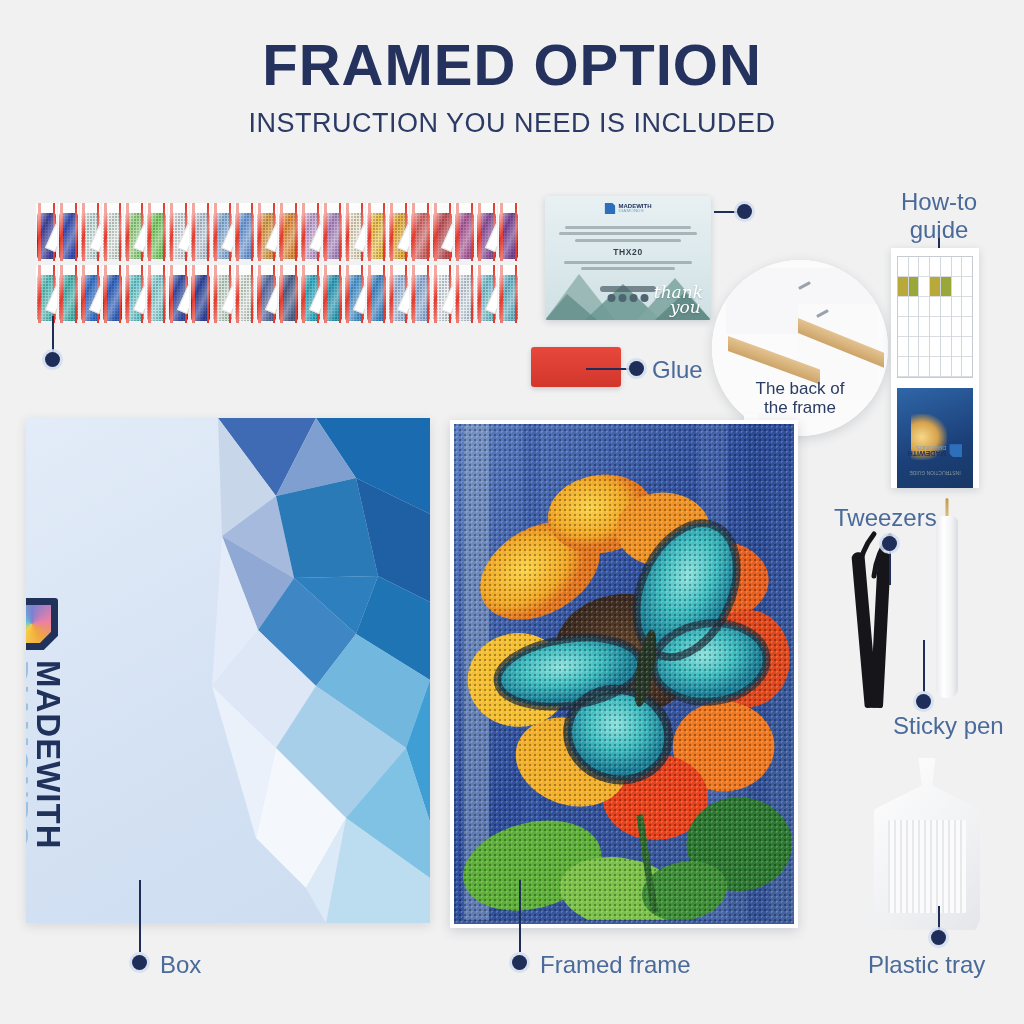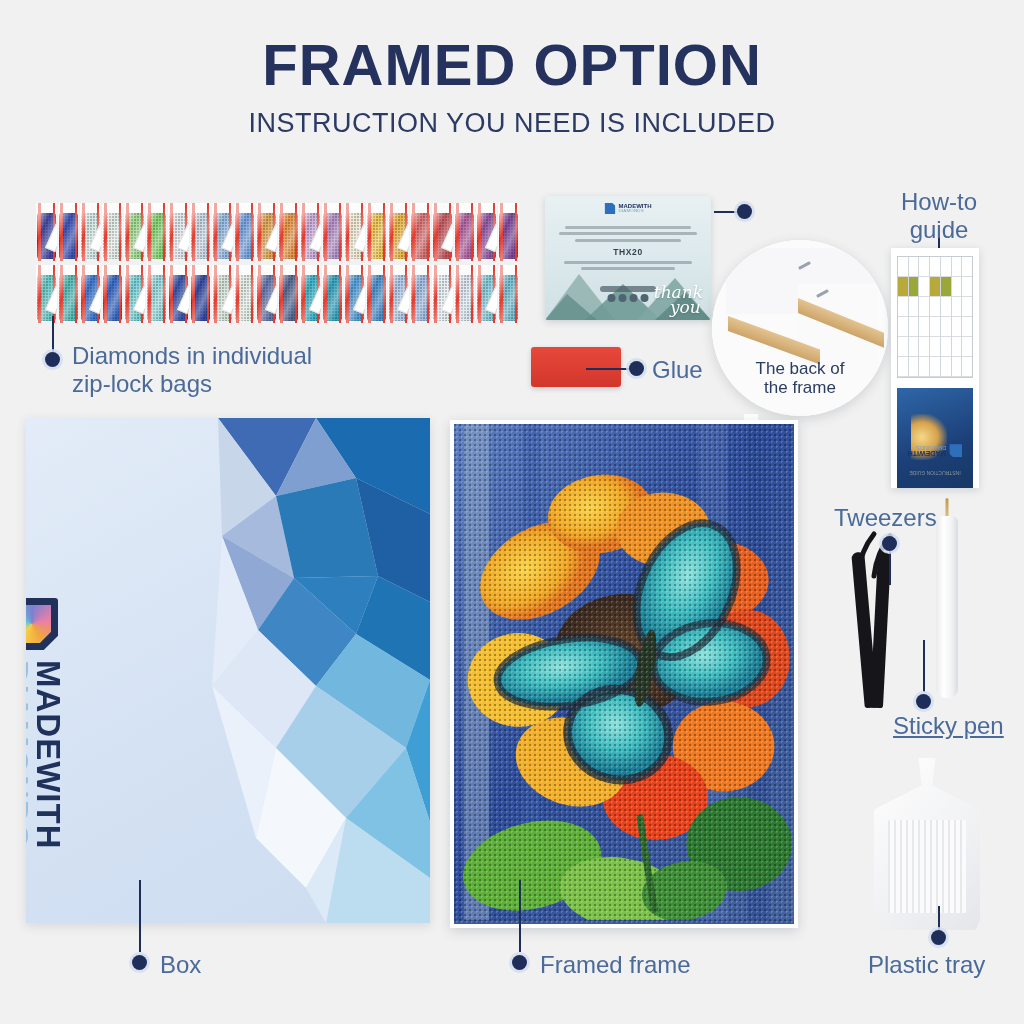--- a/index.html
+++ b/index.html
@@ -463,22 +463,20 @@
       <div class="bag" style="width: 21px; height: 58px;">
         <div class="beads" style="background-color:#6fbcd0"></div>
         <div class="zip l"></div>
         <div class="zip r"></div>
         <div class="sheen"></div>
       </div>
     </div>
 
   <div class="lead v" style="left:52px; top:316px; height:36px;"></div>
   <div class="dot" style="left:45px; top:352px;"></div>
-  <div class="callout big" style="left:72px; top:342px;">Diamonds in individual
-zip-lock bags</div>
 
   <div class="card" style="left:545px; top:196px; width:166px; height:124px;">
     <div class="sky"></div>
     <svg class="mt" width="166" height="62" viewBox="0 0 166 62" style="left:0;">
       <polygon points="0,62 34,16 70,62" fill="#8fb2ae" opacity=".85"></polygon>
       <polygon points="40,62 78,26 116,62" fill="#6f9a96" opacity=".9"></polygon>
       <polygon points="92,62 130,20 166,62" fill="#7fa7a2" opacity=".9"></polygon>
       <polygon points="0,62 22,36 52,62" fill="#5f8b87" opacity=".75"></polygon>
       <polygon points="110,62 140,34 166,62" fill="#567f7c" opacity=".7"></polygon>
     </svg>
@@ -511,21 +509,21 @@
   </div>
 
   <div class="lead h" style="left:714px; top:211px; width:26px;"></div>
   <div class="dot" style="left:737px; top:204px;"></div>
 
   <div class="glue" style="left:531px; top:347px; width:90px; height:40px;"></div>
   <div class="lead h" style="left:586px; top:368px; width:45px;"></div>
   <div class="dot" style="left:629px; top:361px;"></div>
   <div class="callout big" style="left:652px; top:356px;">Glue</div>
 
-  <div class="bubble" style="left:712px; top:240px; width:176px; height:176px;text-decoration:underline;">
+  <div class="bubble" style="left:712px; top:260px; width:176px; height:176px;text-decoration:underline;">
     <div class="photo">
       <div class="board" style="left:14px; top:8px; width:150px; height:66px; background:#f7f7f9;"></div>
       <div class="board" style="left:86px; top:44px; width:80px; height:96px; background:#fafafb;"></div>
       <div class="staple" style="left:86px; top:24px; transform:rotate(-28deg);"></div>
       <div class="staple" style="left:104px; top:52px; transform:rotate(-28deg);"></div>
       <div class="wood" style="left:16px; top:76px; width:92px; height:15px; transform:skewY(20deg); transform-origin:left center;"></div>
       <div class="wood" style="left:86px; top:58px; width:86px; height:15px; transform:skewY(22deg); transform-origin:left center;"></div>
     </div>
     <div class="cap" style="white-space:pre-line;">The back of
 the frame</div>
@@ -731,21 +729,21 @@
   <div class="callout big" style="left:834px; top:504px;">Tweezers</div>
   <div class="lead v" style="left:889px; top:545px; height:40px;"></div>
   <div class="dot" style="left:882px; top:536px;"></div>
 
   <div class="pen" style="left:936px; top:498px; width:22px; height:200px;">
     <div class="tip"></div>
     <div class="body"></div>
   </div>
   <div class="lead v" style="left:923px; top:640px; height:52px;"></div>
   <div class="dot" style="left:916px; top:694px;"></div>
-  <div class="callout big" style="left:893px; top:712px;text-decoration:underline;">Sticky pen</div>
+  <div class="callout big" style="left:893px; top:712px;">Sticky pen</div>
 
   <div class="tray" style="left:874px; top:758px; width:106px; height:172px;">
     <div class="shape"></div>
     <div class="ribs"></div>
   </div>
   <div class="lead v" style="left:938px; top:906px; height:34px;"></div>
   <div class="dot" style="left:931px; top:930px;"></div>
   <div class="callout big" style="left:868px; top:951px;">Plastic tray</div>
 
 </div>

